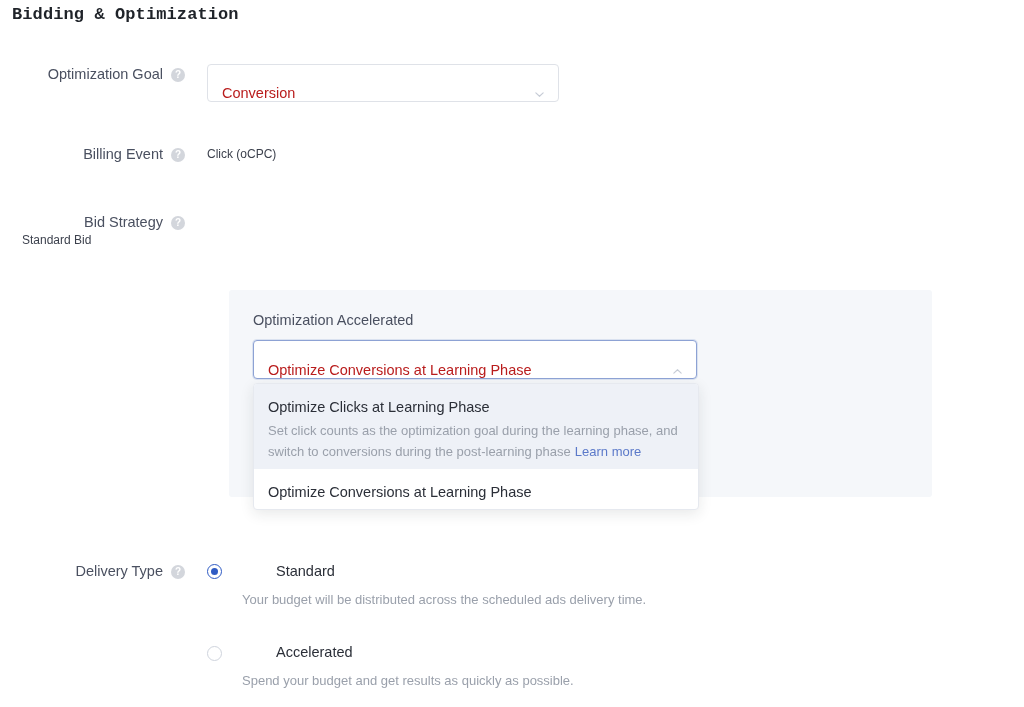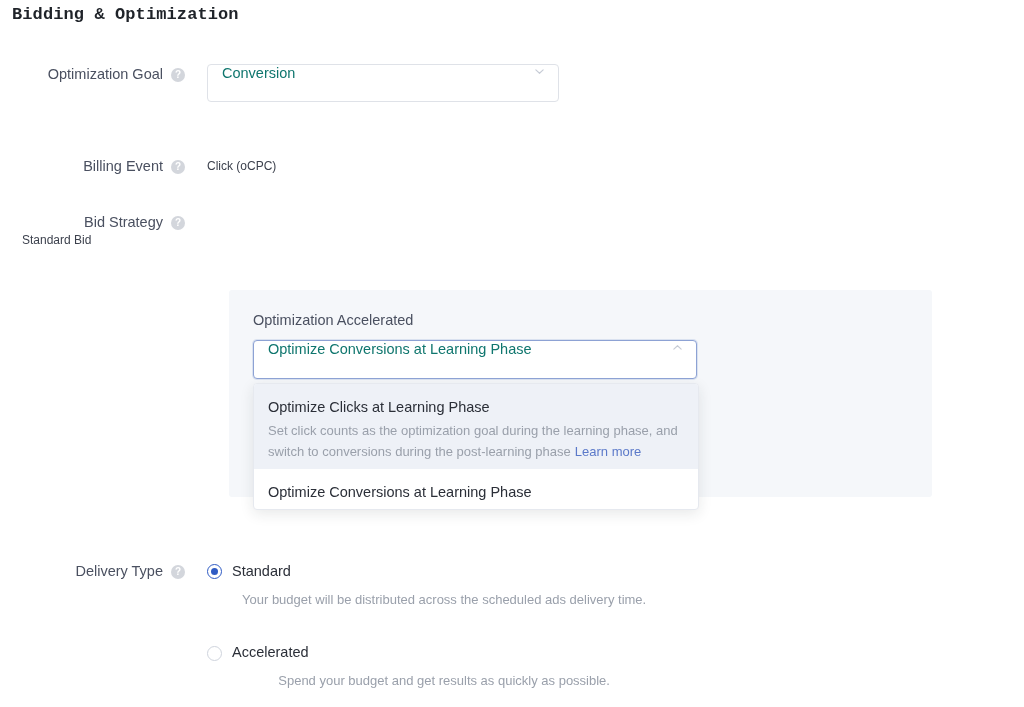--- a/index.html
+++ b/index.html
@@ -64,24 +64,24 @@
   }
 
   
   .select {
     box-sizing: border-box;
     height: 38px;
     border: 1px solid #dfe2e8;
     border-radius: 4px;
     background: #ffffff;
     display: flex;
-    align-items: flex-start;
+    align-items: flex-end;
     padding: 0 12px 0 14px;
     font-size: 14.5px;
-    color: #0f766e;
+    color: #b91c1c;
     cursor: pointer;
     position: relative;
   }
   .select .sel-value {
     flex: 1;
     white-space: nowrap;
     overflow: hidden;
     text-overflow: ellipsis;
   }
   .chev {
@@ -167,21 +167,21 @@
     margin-top: 3px;
   }
   .learn-more {
     color: #5b79c9;
     text-decoration: none;
     cursor: pointer;
     margin-left: 4px;
   }
 
   
-  .radio-item { display: flex; align-items: flex-start; }
+  .radio-item { display: flex; align-items: flex-start; gap: 44px; }
   .radio {
     width: 15px;
     height: 15px;
     border-radius: 50%;
     border: 1px solid #cfd4dd;
     background: #ffffff;
     box-sizing: border-box;
     flex: 0 0 auto;
     margin-top: 3px;
     cursor: pointer;
@@ -204,21 +204,20 @@
     color: #2b2f38;
     margin-left: 10px;
     line-height: 20px;
     cursor: pointer;
   }
   .radio-desc {
     font-size: 13px;
     color: #9aa0ab;
     line-height: 20px;
     margin: 9px 0 0 35px;
-    text-align: center;
   }
 </style>
 </head>
 <body>
 
 <div class="page-title">Bidding &amp; Optimization</div>
 
 <div class="row" style="left:0; top:64px;">
   <div class="label-col">
     <span>Optimization Goal</span><span class="help-icon">?</span>
@@ -228,21 +227,21 @@
       <span class="sel-value">Conversion</span>
       <span class="chev">
         <svg viewBox="0 0 16 16" width="13" height="13">
             <path d="M3.5 6 L8 10.2 L12.5 6" fill="none" stroke="#c7ccd6" stroke-width="1.4" stroke-linecap="round" stroke-linejoin="round"></path>
           </svg>
       </span>
     </div>
   </div>
 </div>
 
-<div class="row" style="left:0; top:156px;justify-content:center;">
+<div class="row" style="left:0; top:144px;justify-content:center;">
   <div class="label-col">
     <span>Billing Event</span><span class="help-icon">?</span>
   </div>
   <div class="field-col">
     <div class="static-value">Click (oCPC)</div>
   </div>
 </div>
 
 <div class="row" style="left:0; top:212px;flex-direction:column;">
   <div class="label-col">

